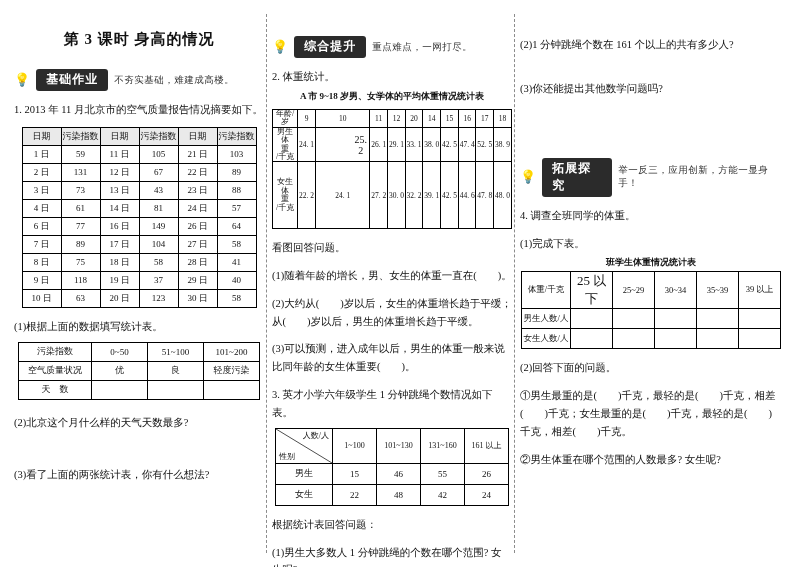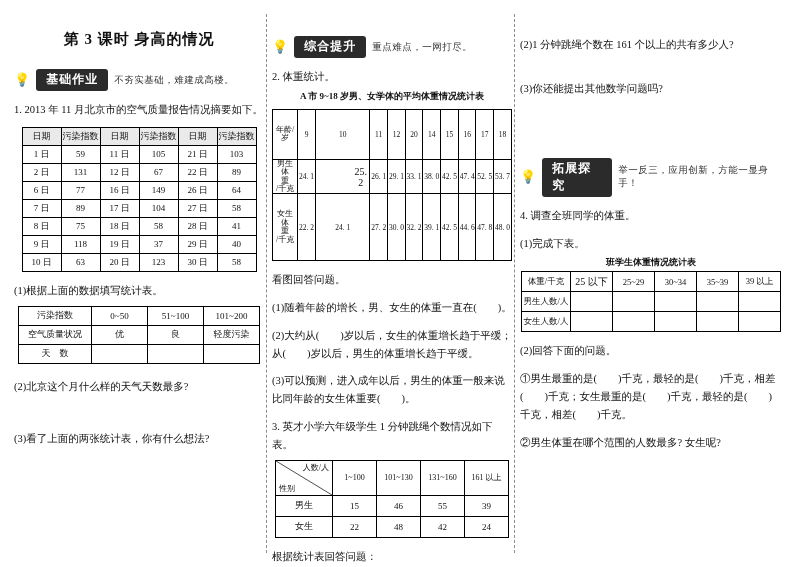--- a/index.html
+++ b/index.html
@@ -99,20 +99,36 @@
           </tr>
           <tr>
             <td>2 日</td>
             <td>131</td>
             <td>12 日</td>
             <td>67</td>
             <td>22 日</td>
             <td>89</td>
           </tr>
           <tr>
+            <td>3 日</td>
+            <td>73</td>
+            <td>13 日</td>
+            <td>43</td>
+            <td>23 日</td>
+            <td>88</td>
+          </tr>
+          <tr>
+            <td>4 日</td>
+            <td>61</td>
+            <td>14 日</td>
+            <td>81</td>
+            <td>24 日</td>
+            <td>57</td>
+          </tr>
+          <tr>
             <td>6 日</td>
             <td>77</td>
             <td>16 日</td>
             <td>149</td>
             <td>26 日</td>
             <td>64</td>
           </tr>
           <tr>
             <td>7 日</td>
             <td>89</td>
@@ -186,21 +202,21 @@
       <span class="tag">综合提升</span>
       <span class="sub">重点难点，一网打尽。</span>
     </div>
 
     <div class="qtext">2. 体重统计。</div>
     <div class="caption2">A 市 9~18 岁男、女学体的平均体重情况统计表</div>
 
     <table class="t3">
       <tbody>
           <tr>
-            <td style="width:26px;height:17px;font-size:8px;line-height:1.05;padding:16px 1px;">年龄/<br>岁</td>
+            <td style="width:26px;height:17px;font-size:8px;line-height:1.05;padding:0 1px;">年龄/<br>岁</td>
             <td style="width:19px;font-size:7.5px;">9</td>
             <td style="width:19px;font-size:7.5px;">10</td>
             <td style="width:19px;font-size:7.5px;">11</td>
             <td style="width:19px;font-size:7.5px;">12</td>
             <td style="width:19px;font-size:7.5px;">20</td>
             <td style="width:19px;font-size:7.5px;">14</td>
             <td style="width:19px;font-size:7.5px;">15</td>
             <td style="width:19px;font-size:7.5px;">16</td>
             <td style="width:19px;font-size:7.5px;">17</td>
             <td style="width:19px;font-size:7.5px;">18</td>
@@ -209,21 +225,21 @@
             <td style="width:26px;height:30px;font-size:8px;line-height:1.05;padding:0 1px;">男生体<br>重<br>/千克</td>
             <td style="width:19px;font-size:7.5px;">24. 1</td>
             <td style="width:19px;font-size:10px;padding-left:36px;">25. 2</td>
             <td style="width:19px;font-size:7.5px;">26. 1</td>
             <td style="width:19px;font-size:7.5px;">29. 1</td>
             <td style="width:19px;font-size:7.5px;">33. 1</td>
             <td style="width:19px;font-size:7.5px;">38. 0</td>
             <td style="width:19px;font-size:7.5px;">42. 5</td>
             <td style="width:19px;font-size:7.5px;">47. 4</td>
             <td style="width:19px;font-size:7.5px;">52. 5</td>
-            <td style="width:19px;font-size:7.5px;">53. 7</td>
+            <td style="width:19px;font-size:7.5px;">38. 9</td>
           </tr>
           <tr>
             <td style="width:26px;height:30px;font-size:8px;line-height:1.05;padding:16px 1px;">女生体<br>重<br>/千克</td>
             <td style="width:19px;font-size:7.5px;">22. 2</td>
             <td style="width:19px;font-size:7.5px;">24. 1</td>
             <td style="width:19px;font-size:7.5px;">27. 2</td>
             <td style="width:19px;font-size:7.5px;">30. 0</td>
             <td style="width:19px;font-size:7.5px;">32. 2</td>
             <td style="width:19px;font-size:7.5px;">39. 1</td>
             <td style="width:19px;font-size:7.5px;">42. 5</td>
@@ -256,21 +272,21 @@
             <td style="width:43px;font-size:8px;">1~100</td>
             <td style="width:43px;font-size:8px;">101~130</td>
             <td style="width:43px;font-size:8px;">131~160</td>
             <td style="width:43px;font-size:8px;">161 以上</td>
           </tr>
           <tr>
             <td style="height:20px;font-size:9px;">男生</td>
             <td style="font-size:9px;">15</td>
             <td style="font-size:9px;">46</td>
             <td style="font-size:9px;">55</td>
-            <td style="font-size:9px;">39</td>
+            <td style="font-size:9px;">26</td>
           </tr>
           <tr>
             <td style="height:20px;font-size:9px;">女生</td>
             <td style="font-size:9px;">22</td>
             <td style="font-size:9px;">48</td>
             <td style="font-size:9px;">42</td>
             <td style="font-size:9px;">24</td>
           </tr>
         </tbody>
     </table>
@@ -292,21 +308,21 @@
     </div>
 
     <div class="qtext">4. 调查全班同学的体重。</div>
     <div class="qtext">(1)完成下表。</div>
     <div class="caption2">班学生体重情况统计表</div>
 
     <table class="t3" style="margin-top:2px;">
       <tbody>
           <tr>
             <td style="width:48px;height:19px;font-size:8.5px;">体重/千克</td>
-            <td style="width:41px;font-size:10px;">25 以下</td>
+            <td style="width:41px;font-size:13px;">25 以下</td>
             <td style="width:41px;font-size:8.5px;">25~29</td>
             <td style="width:41px;font-size:8.5px;">30~34</td>
             <td style="width:41px;font-size:8.5px;">35~39</td>
             <td style="width:41px;font-size:8.5px;">39 以上</td>
           </tr>
           <tr>
             <td style="height:19px;font-size:8.5px;text-align:center;">男生人数/人</td>
             <td></td>
             <td></td>
             <td></td>

